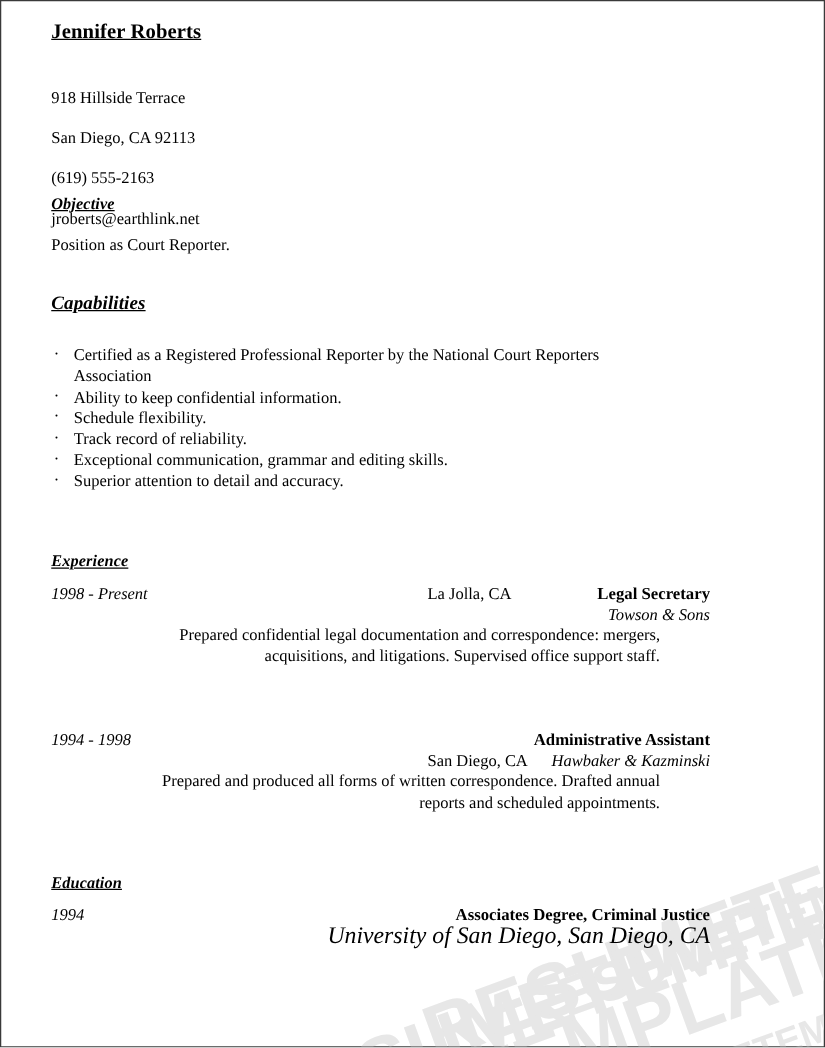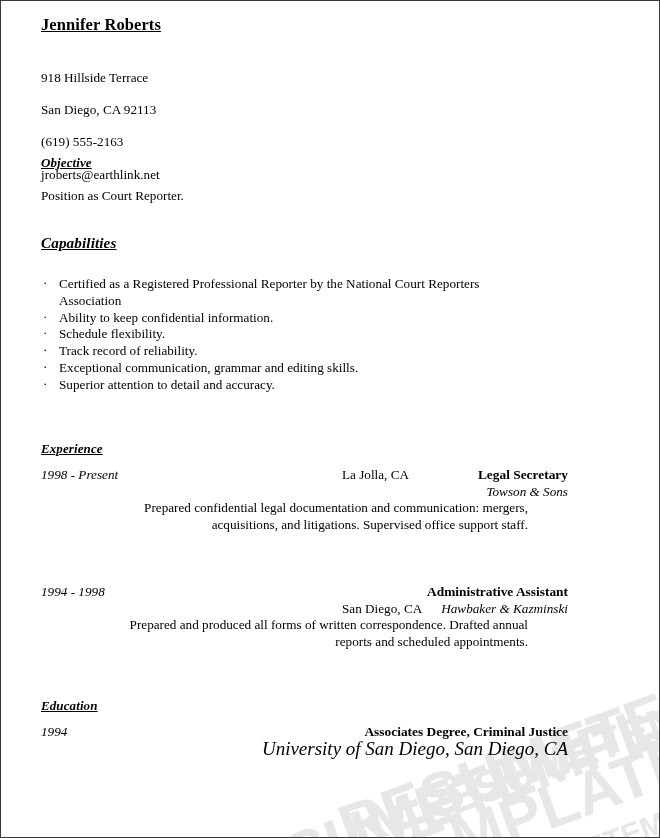--- a/index.html
+++ b/index.html
@@ -240,21 +240,21 @@
     <div class="entry e1">
       <div class="entry-date">1998 - Present</div>
       <div class="entry-body">
         <div class="row">
           <span class="title">Legal Secretary</span>
           <span class="location">La Jolla, CA</span>
         </div>
         <div class="row">
           <span class="company">Towson &amp; Sons</span>
         </div>
-        <div class="desc">Prepared confidential legal documentation and communication: mergers, acquisitions, and litigations. Supervised office support staff.</div>
+        <div class="desc">Prepared confidential legal documentation and correspondence: mergers, acquisitions, and litigations. Supervised office support staff.</div>
       </div>
     </div>
 
     <div class="entry e2">
       <div class="entry-date">1994 - 1998</div>
       <div class="entry-body">
         <div class="row">
           <span class="title">Administrative Assistant</span>
         </div>
         <div class="row">

